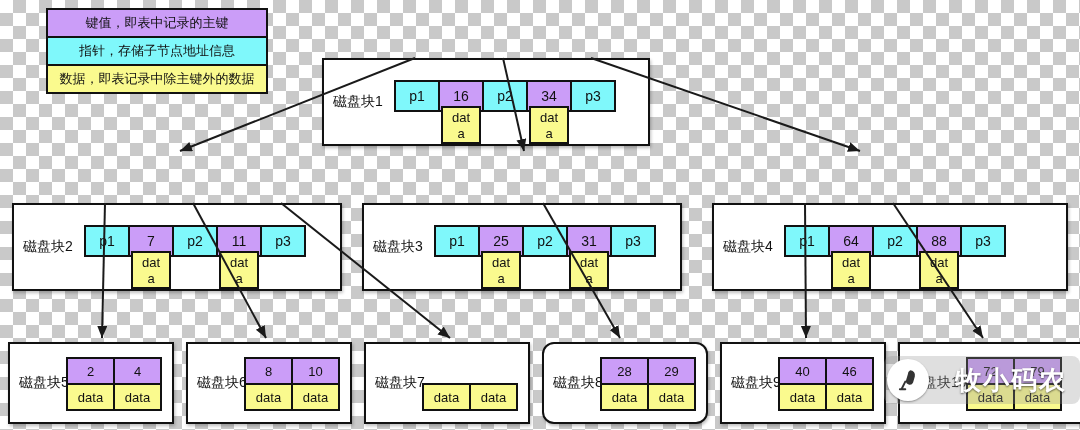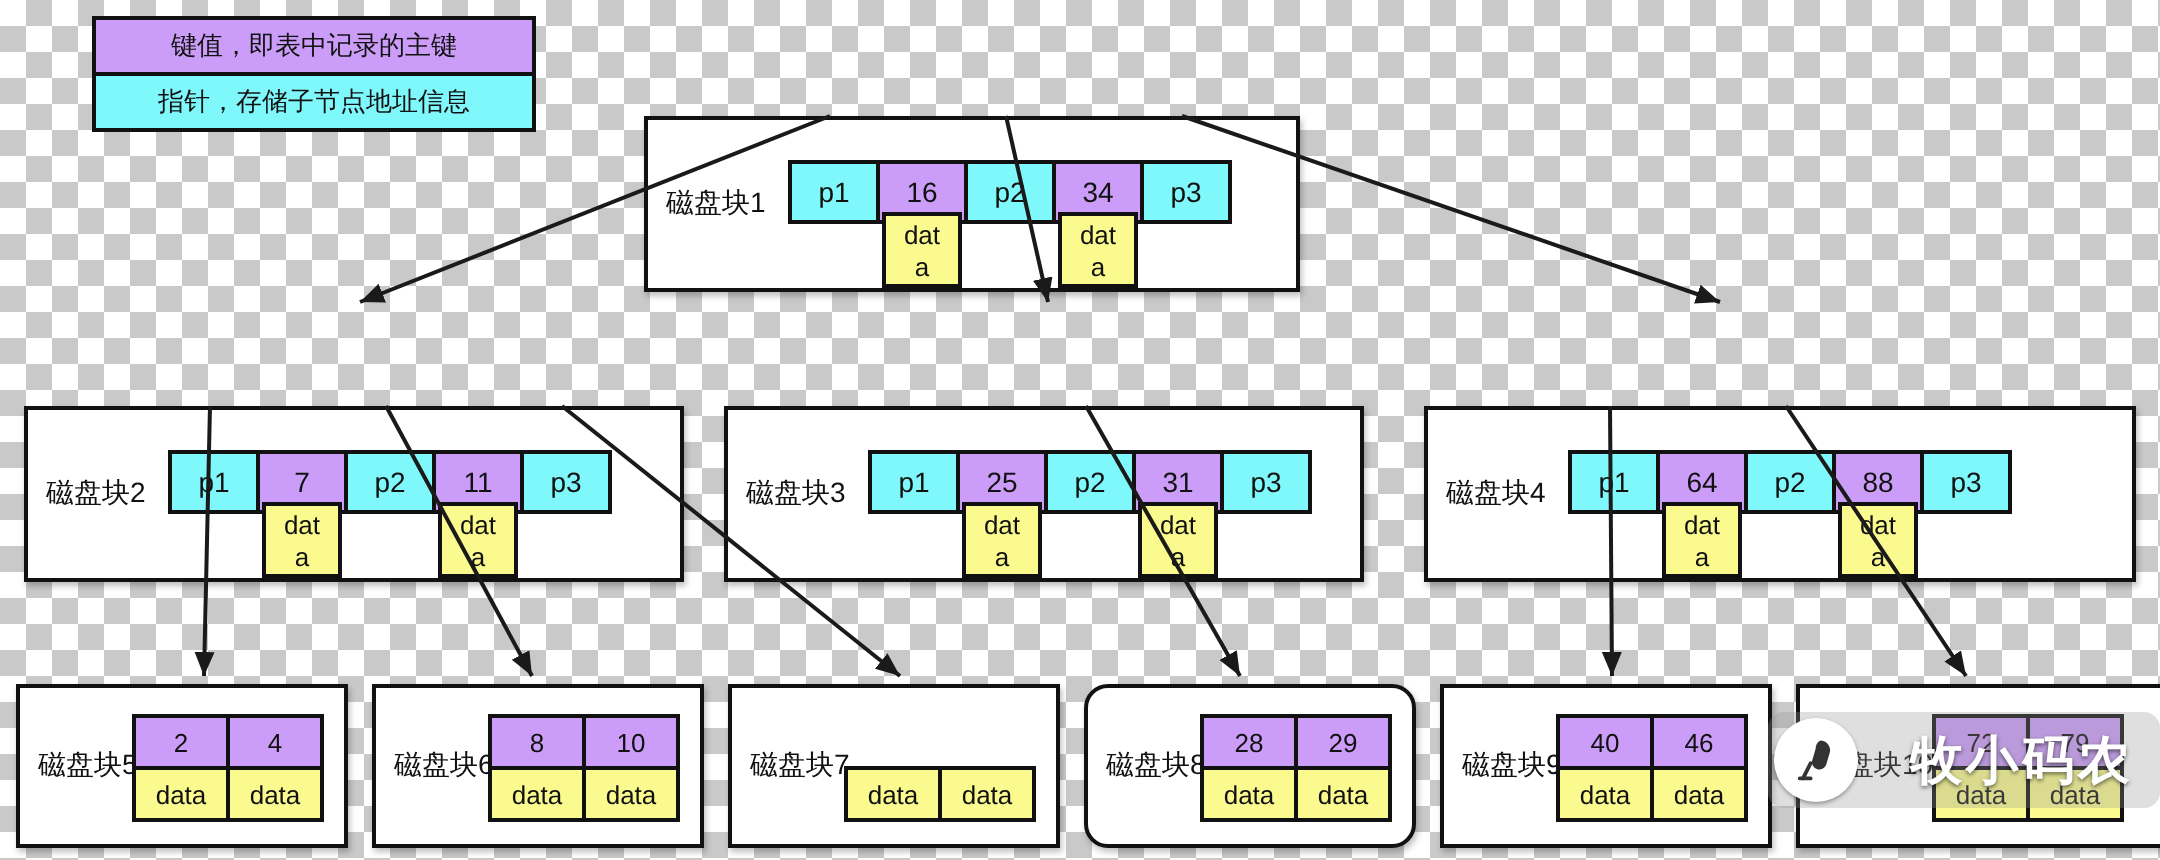--- a/index.html
+++ b/index.html
@@ -96,20 +96,21 @@
   }
 </style>
 </head>
 <body>
 
 <div class="stage">
 
   <div class="legend">
     <div class="legend-item key-bg">键值，即表中记录的主键</div>
     <div class="legend-item ptr-bg">指针，存储子节点地址信息</div>
+    <div class="legend-item dat-bg">数据，即表记录中除主键外的数据</div>
   </div>
 
   <div class="iblock b1">
     <span class="blabel">磁盘块1</span>
     <div class="cellrow">
       <div class="cell ptr-bg">p1</div>
       <div class="cell key-bg">16</div>
       <div class="cell ptr-bg">p2</div>
       <div class="cell key-bg">34</div>
       <div class="cell ptr-bg">p3</div>

